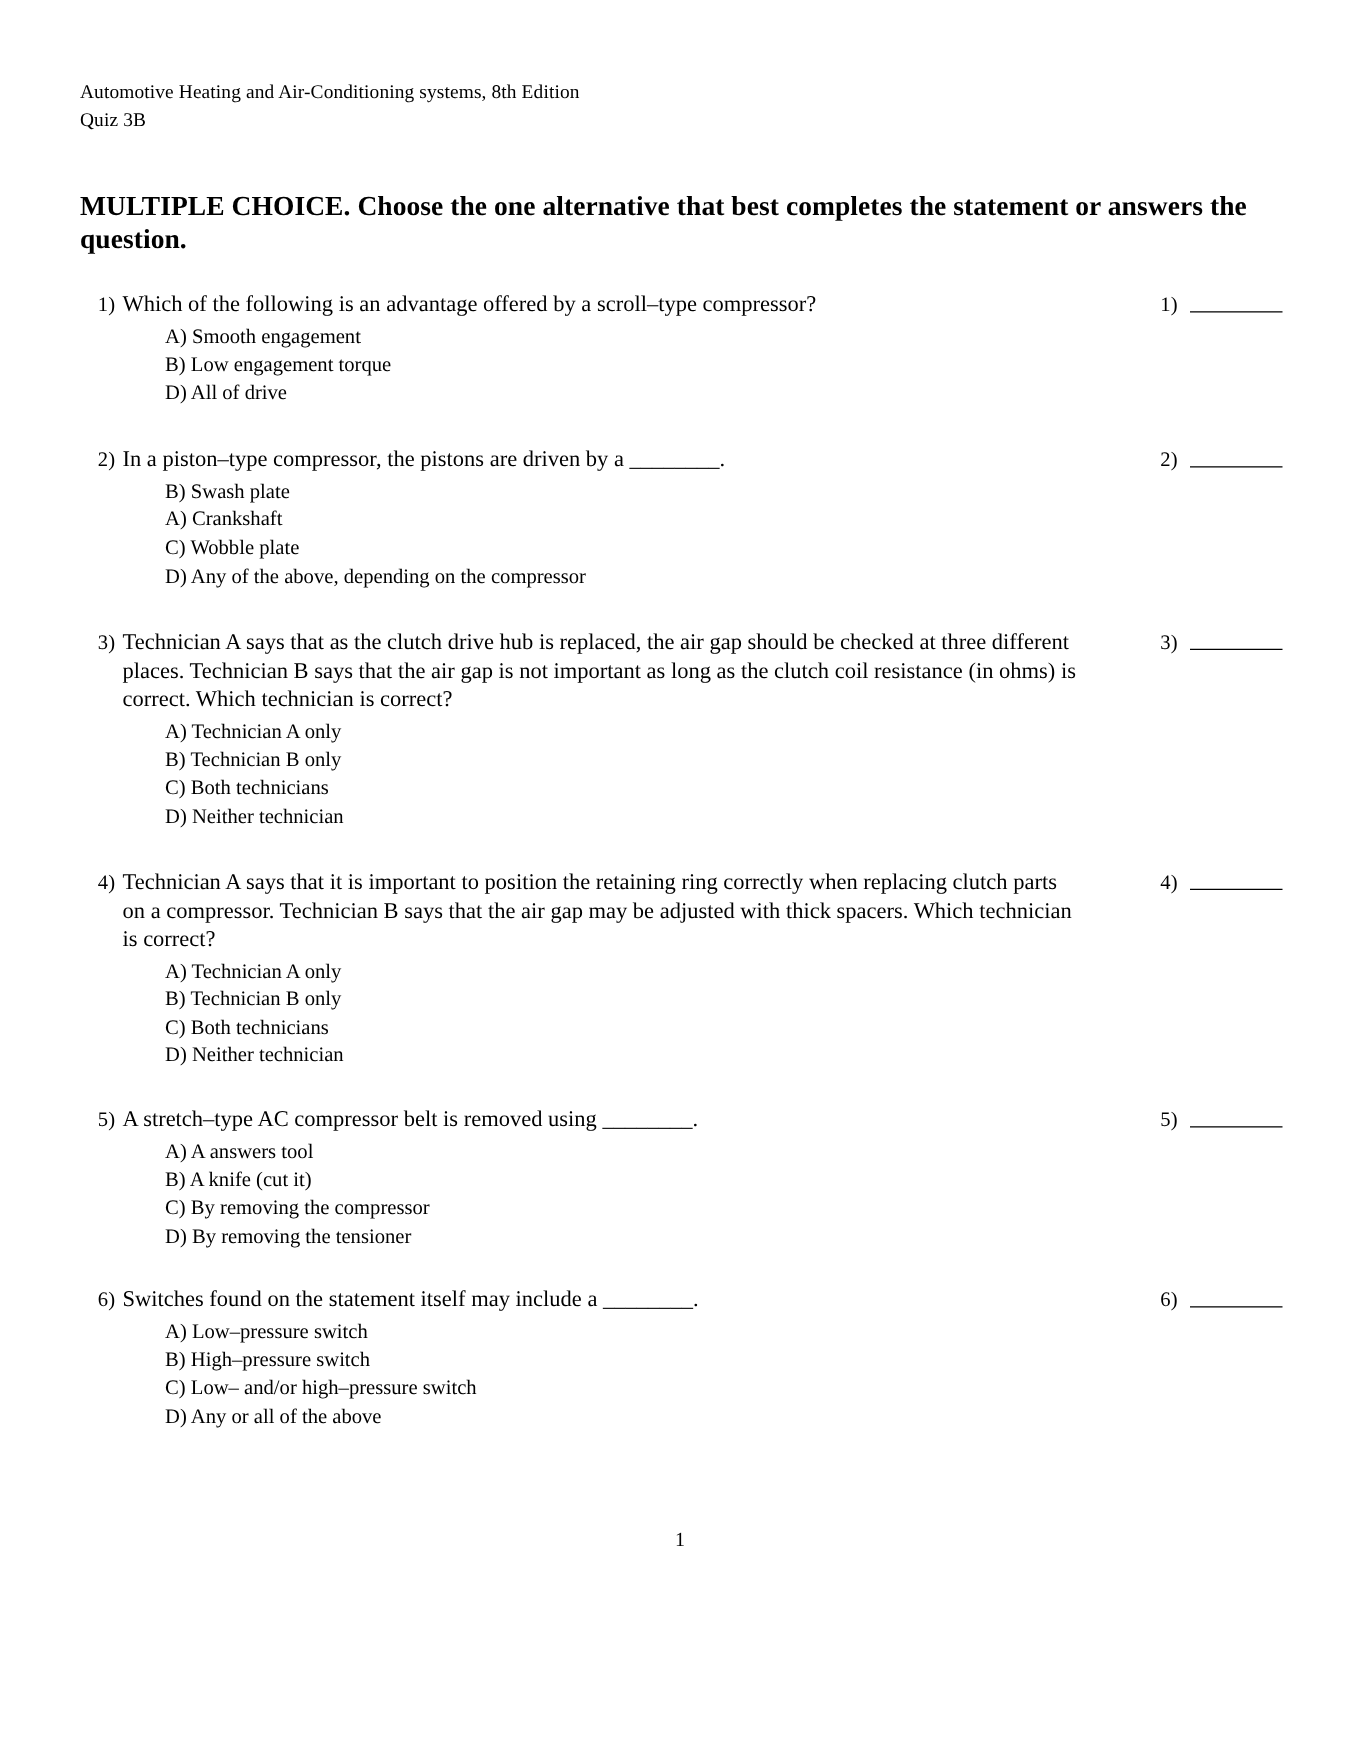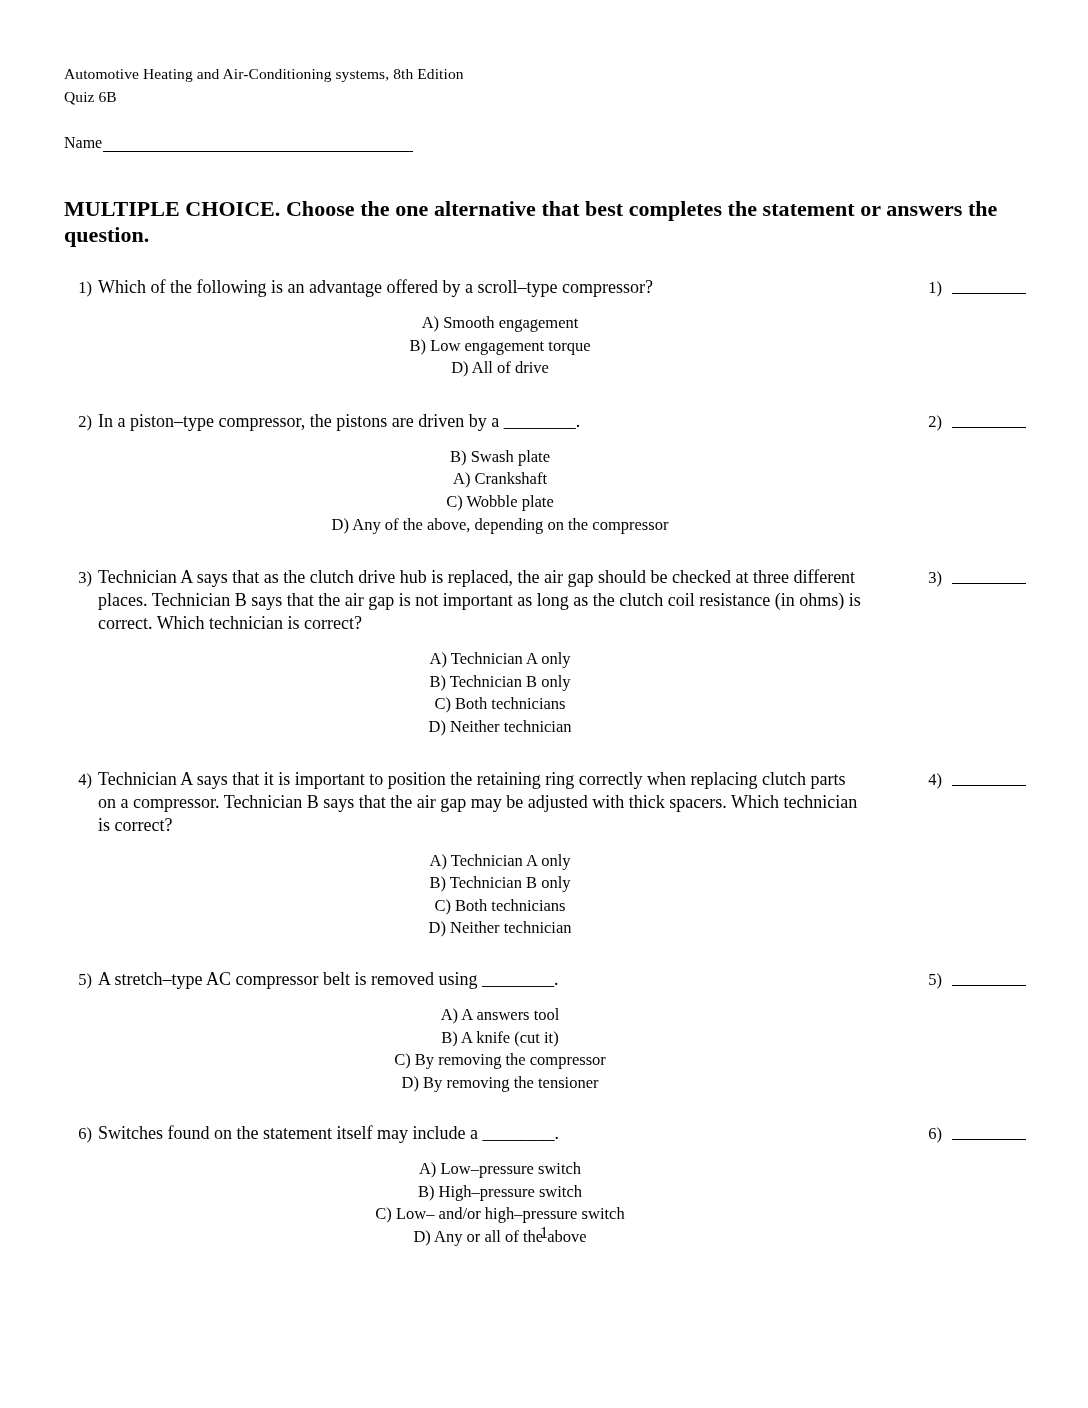--- a/index.html
+++ b/index.html
@@ -71,23 +71,22 @@
   }
   .q-body {
     flex: 1 1 auto;
     max-width: 770px;
   }
   .q-stem {
     font-size: 18px;
     line-height: 23px;
   }
   .choices {
-    margin-top: 13px;
+    margin-top: 3px;
     padding-left: 34px;
-    text-align: center;
   }
   .choice {
     font-size: 16.5px;
     line-height: 22.6px;
     white-space: nowrap;
   }
   .answer-slot {
     position: absolute;
     right: 0;
     top: 0;
@@ -115,27 +114,23 @@
     font-size: 16px;
   }
 </style>
 </head>
 <body>
 
 <div class="page">
 
   <div class="header">
     <div class="header-line">Automotive Heating and Air-Conditioning systems, 8th Edition</div>
-    <div class="header-line">Quiz 6B</div>
+    <div class="header-line">Quiz 3B</div>
   </div>
 
-  <div class="name-row">
-    <span class="name-label">Name</span>
-    <span class="name-rule"></span>
-  </div>
 
   <div class="instructions">MULTIPLE CHOICE.  Choose the one alternative that best completes the statement or answers the question.</div>
 
   <div class="questions">
 
     <div class="q-block" style="margin-bottom:30px;">
       <div class="q-row">
         <div class="q-num">1)</div>
         <div class="q-body">
           <div class="q-stem">Which of the following is an advantage offered by a scroll–type compressor?</div>

